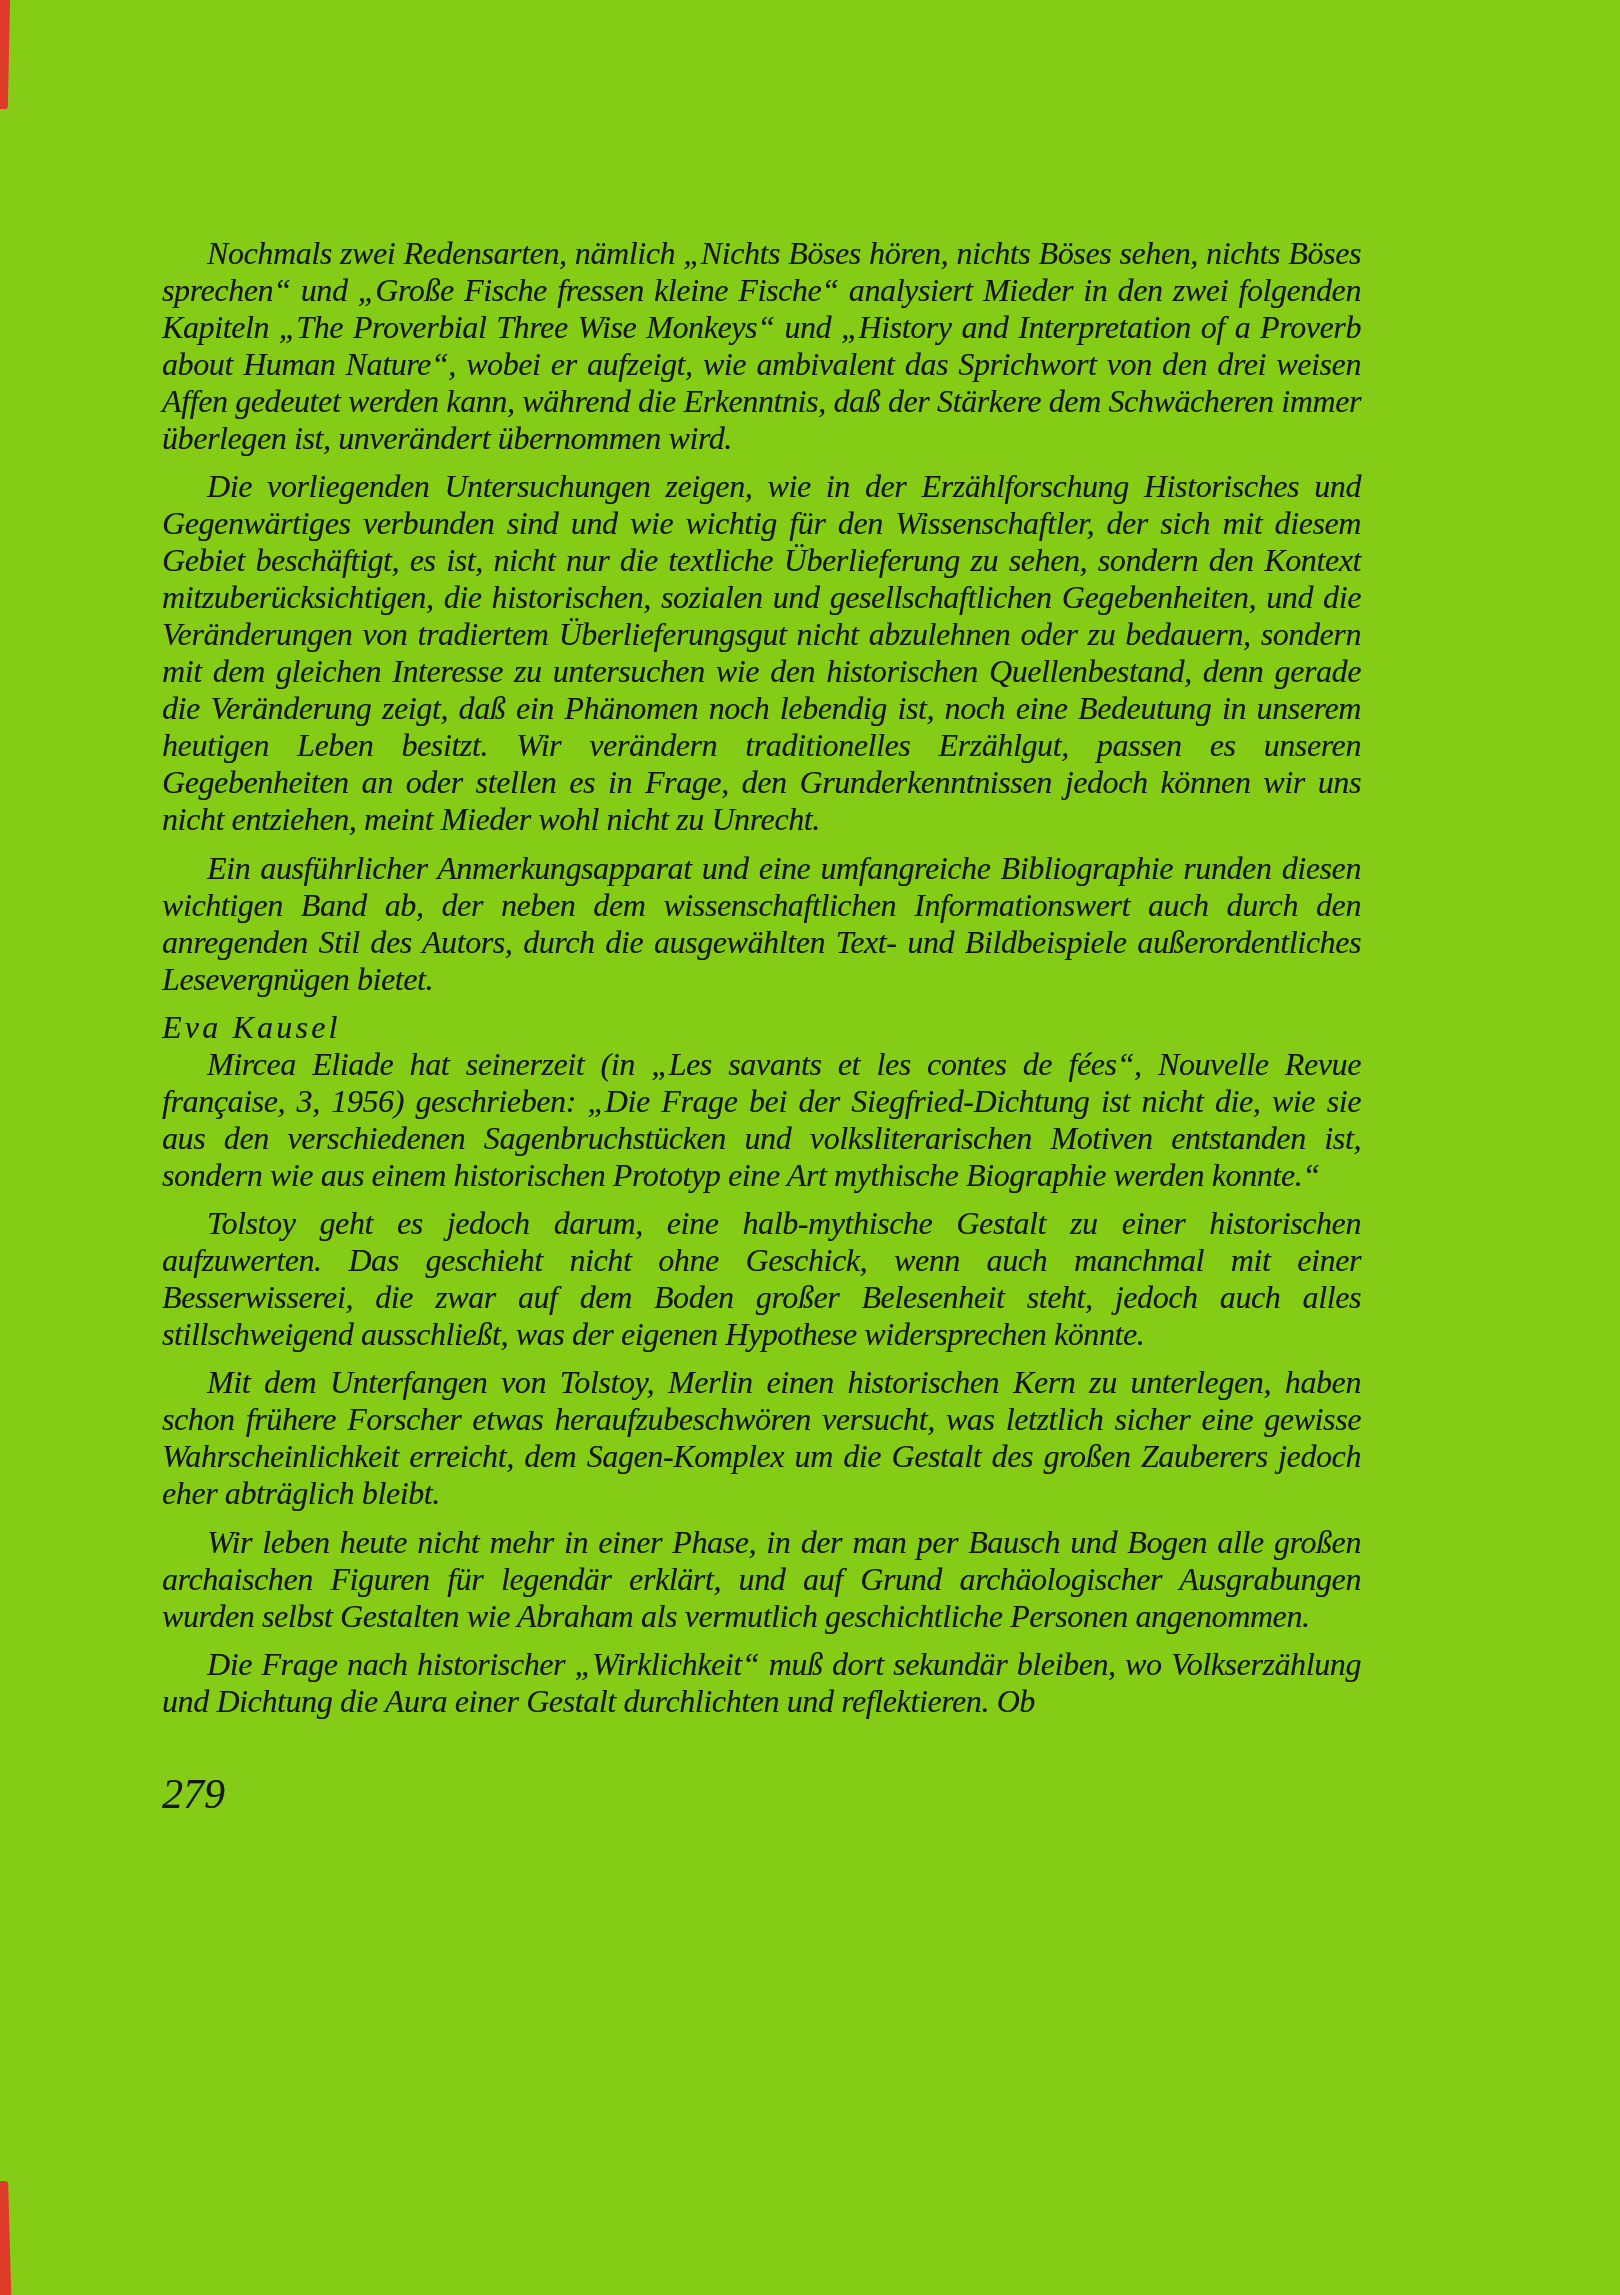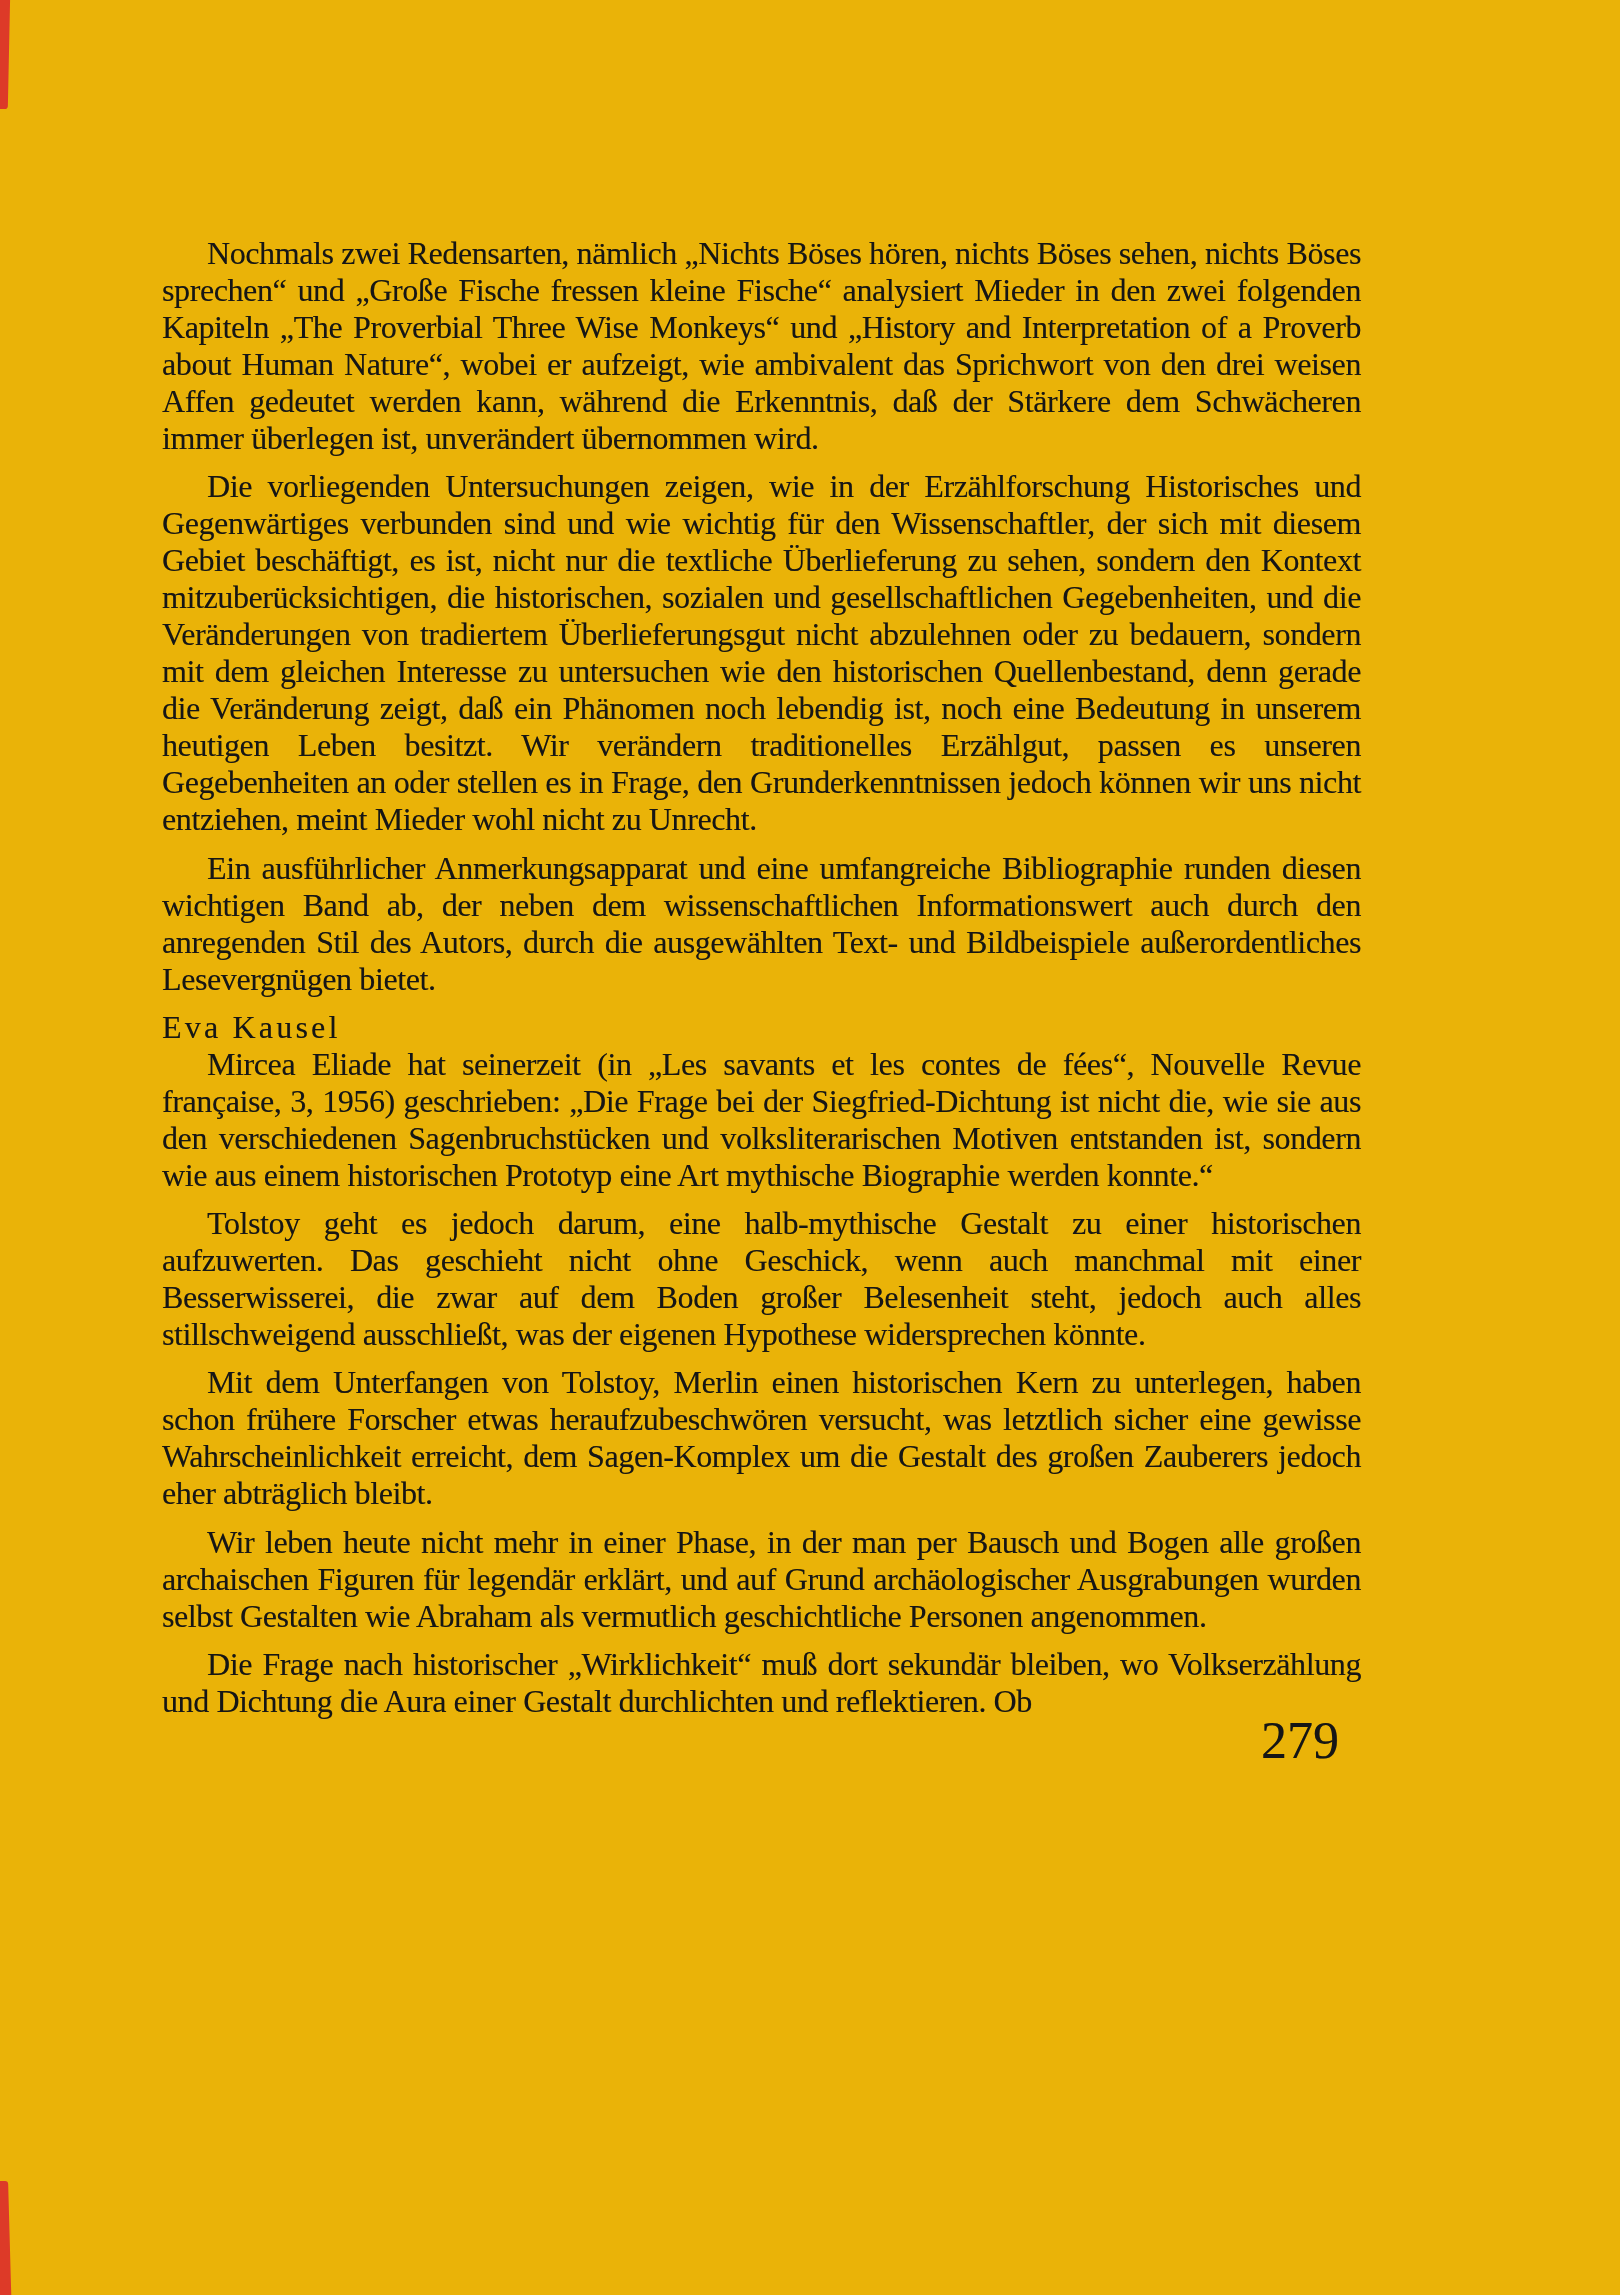--- a/index.html
+++ b/index.html
@@ -8,21 +8,22 @@
     height: 2295px;
     position: relative;
     background: #fefefe;
     font-family: "Liberation Serif", "DejaVu Serif", serif;
     color: #161616;
     overflow: hidden;
   }
   .page {
     position: absolute;
     inset: 0;
-    background: #eab308;
+    background: #84cc16;
+    font-style: italic;
   }
   
   .scan-mark {
     position: absolute;
     background: #dd3a28;
     border-radius: 3.2px;
   }
   .scan-mark.top {
     left: -2.4px; top: -6.5px;
     width: 11.3px; height: 115px;
@@ -62,23 +63,24 @@
     padding-left: 32px;
     text-indent: -32px;
     text-align: left;
   }
   .review-heading .author { font-weight: bold; }
   .review-heading .spaced-title {
     letter-spacing: 0.1em;
     word-spacing: 0.35em;
   }
   .page-number {
-    text-align: right;
+    margin-top: 53px;
+    text-align: left;
     padding-right: 22px;
-    font-size: 52px;
+    font-size: 42px;
     line-height: 42px;
     letter-spacing: 0;
   }
 </style>
 </head>
 <body>
 
 <div class="page">
 
   <div class="scan-mark top"></div>

